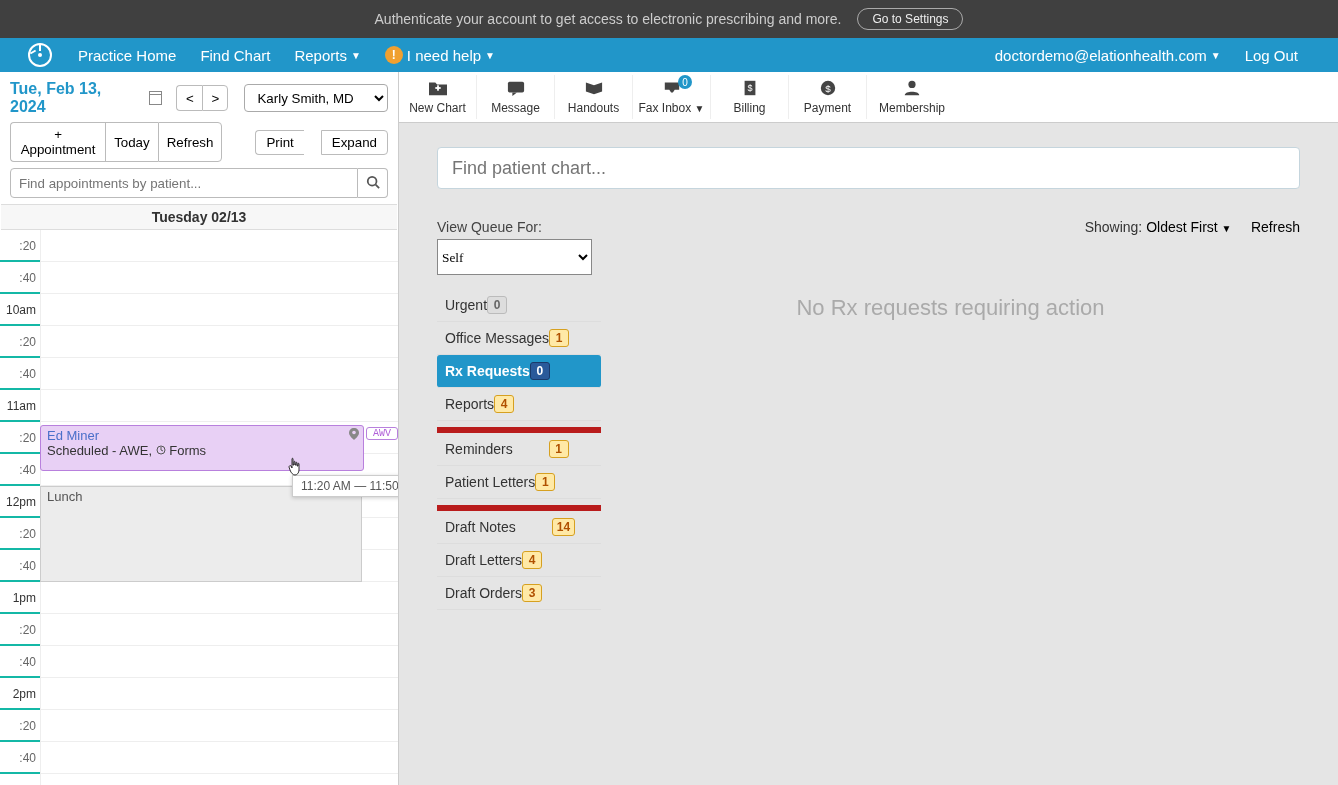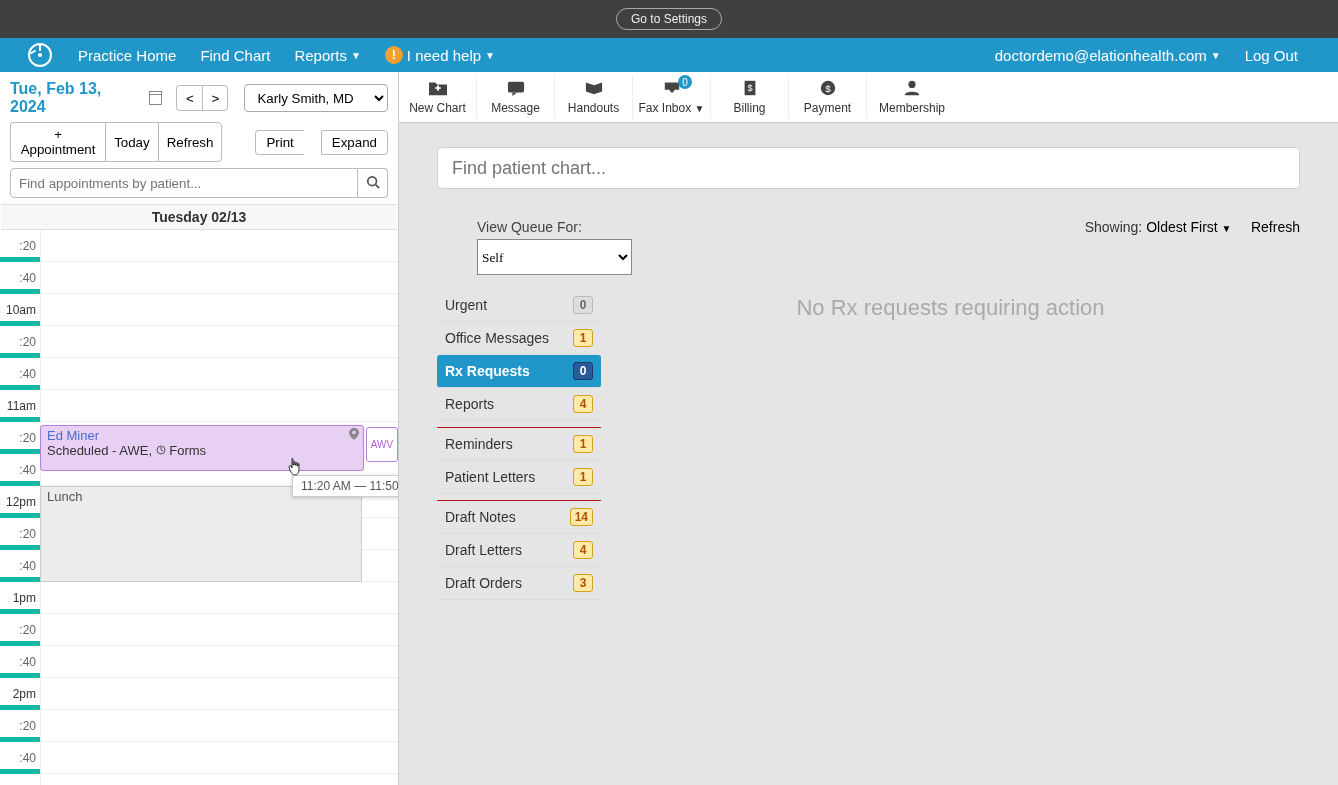--- a/index.html
+++ b/index.html
@@ -45,63 +45,64 @@
 .btns2 button:last-child{border-radius:0 4px 4px 0;}
 .search-wrap{display:flex;margin-top:4px;}
 .search-wrap input{flex:1;height:30px;border:1px solid #bbb;border-radius:4px 0 0 4px;padding:0 8px;}
 .search-wrap button{width:30px;border:1px solid #bbb;border-left:none;border-radius:0 4px 4px 0;background:#fff;cursor:pointer;}
 
 .day-hdr{background:#f7f7f7;border-top:1px solid #ddd;border-bottom:1px solid #ddd;text-align:center;padding:4px 8px;font-weight:bold;margin:0 1px;}
 
 
 .cal{flex:1;overflow:hidden;position:relative;display:flex;}
 .times{width:40px;text-align:right;font-size:12px;color:#666;}
-.times div{height:32px;border-bottom:5px solid #14b8a6;padding-right:4px;line-height:32px;}
+.times div{height:32px;border-bottom:2px solid #14b8a6;padding-right:4px;line-height:32px;}
 .times .hr{color:#333;}
 .slots{flex:1;position:relative;}
 .slots .row{height:32px;border-bottom:1px solid #eee;border-left:1px solid #eee;}
 .appt{position:absolute;left:0;right:34px;background:#e8d0f5;border:1px solid #b880dd;border-radius:3px;padding:2px 6px;font-size:13px;overflow:hidden;}
 .appt .name{color:#4a6fc9;}
 .appt .loc{position:absolute;top:2px;right:4px;color:#888;}
-.appt-tag{position:absolute;right:2px;top:2px;background:#fff;border:1px solid #b880dd;color:#b05fd8;border-radius:3px;font-size:10px;padding:11px 3px;}
+.appt-tag{position:absolute;right:2px;top:2px;background:#fff;border:1px solid #b880dd;color:#b05fd8;border-radius:3px;font-size:10px;padding:0 3px;font-family:Liberation Mono, monospace;}
 .lunch{position:absolute;left:0;right:36px;background:#ececec;border:1px solid #ccc;padding:2px 6px;font-size:13px;color:#555;}
 .tooltip{position:absolute;background:#fff;border:1px solid #ccc;box-shadow:0 1px 4px rgba(0,0,0,0.2);padding:3px 8px;font-size:12px;color:#555;white-space:nowrap;}
 .cursor{position:absolute;width:16px;height:20px;pointer-events:none;}
 
 
 .iconbar{background:#fff;border-bottom:1px solid #ccc;height:51px;display:flex;align-items:center;}
 .iconbar .ib{flex:0 0 auto;width:78px;text-align:center;border-right:1px solid #eee;padding:4px 0;cursor:pointer;position:relative;}
 .iconbar .ib:last-child{border-right:none;}
 .ib svg{width:22px;height:18px;color:#444;}
 .ib .lbl{font-size:12px;color:#333;margin-top:1px;}
 .ib .badge{position:absolute;top:0;right:18px;background:#2196c9;color:#fff;border-radius:8px;font-size:10px;min-width:14px;height:14px;display:flex;align-items:center;justify-content:center;padding:0 3px;}
 
 .main{padding:24px 38px;}
 .big-search{width:100%;height:42px;border:1px solid #c5d5dd;border-radius:4px;padding:0 14px;font-size:18px;color:#888;background:#fff;}
 .queue-row{display:flex;margin-top:30px;}
-.queue-left{width:160px;margin-left:40px;}
+.queue-left{width:160px;}
 .queue-label{color:#444;margin-bottom:4px;}
 .queue-select{width:155px;height:36px;border:1px solid #888;background:#fff;font-family:Liberation Serif, serif;}
 .queue-right{flex:1;text-align:right;}
 .link{color:#000000;cursor:pointer;}
 .content-row{display:flex;margin-top:14px;}
 .q-list{width:164px;}
-.q-item{display:flex;align-items:center;justify-content:space-between;padding:7px 8px;border-bottom:1px solid #ddd;cursor:pointer;}
-.q-item.sep-top{border-top:1px solid #b91c1c;margin-top:6px;}
+.q-item{display:flex;align-items:center;padding:7px 8px;border-bottom:1px solid #ddd;cursor:pointer;}
+.q-item.sep-top{border-top:6px solid #b91c1c;margin-top:6px;gap:36px;}
 .q-item.active{background:#2196c9;color:#fff;font-weight:bold;border-radius:3px;}
 .cnt{min-width:20px;height:18px;border-radius:3px;font-size:12px;font-weight:bold;display:flex;align-items:center;justify-content:center;padding:0 4px;}
 .cnt.grey{background:#ddd;color:#666;border:1px solid #bbb;}
 .cnt.orange{background:#ffe9a6;border:1px solid #d6a020;color:#b05000;}
 .cnt.blue{background:#2a5a9a;color:#fff;border:1px solid #1a3a6a;}
 .content-msg{flex:1;text-align:center;font-size:22px;color:#aaa;padding-top:6px;}
 </style>
 </head>
 <body>
 
 <div class="banner">
+  <span>Authenticate your account to get access to electronic prescribing and more.</span>
   <button class="banner-btn">Go to Settings</button>
 </div>
 
 <div class="topnav">
   <span class="logo">
       <span class="logo-dot"></span>
     </span>
   <span class="nav-item">Practice Home</span>
   <span class="nav-item">Find Chart</span>
   <span class="nav-item">

